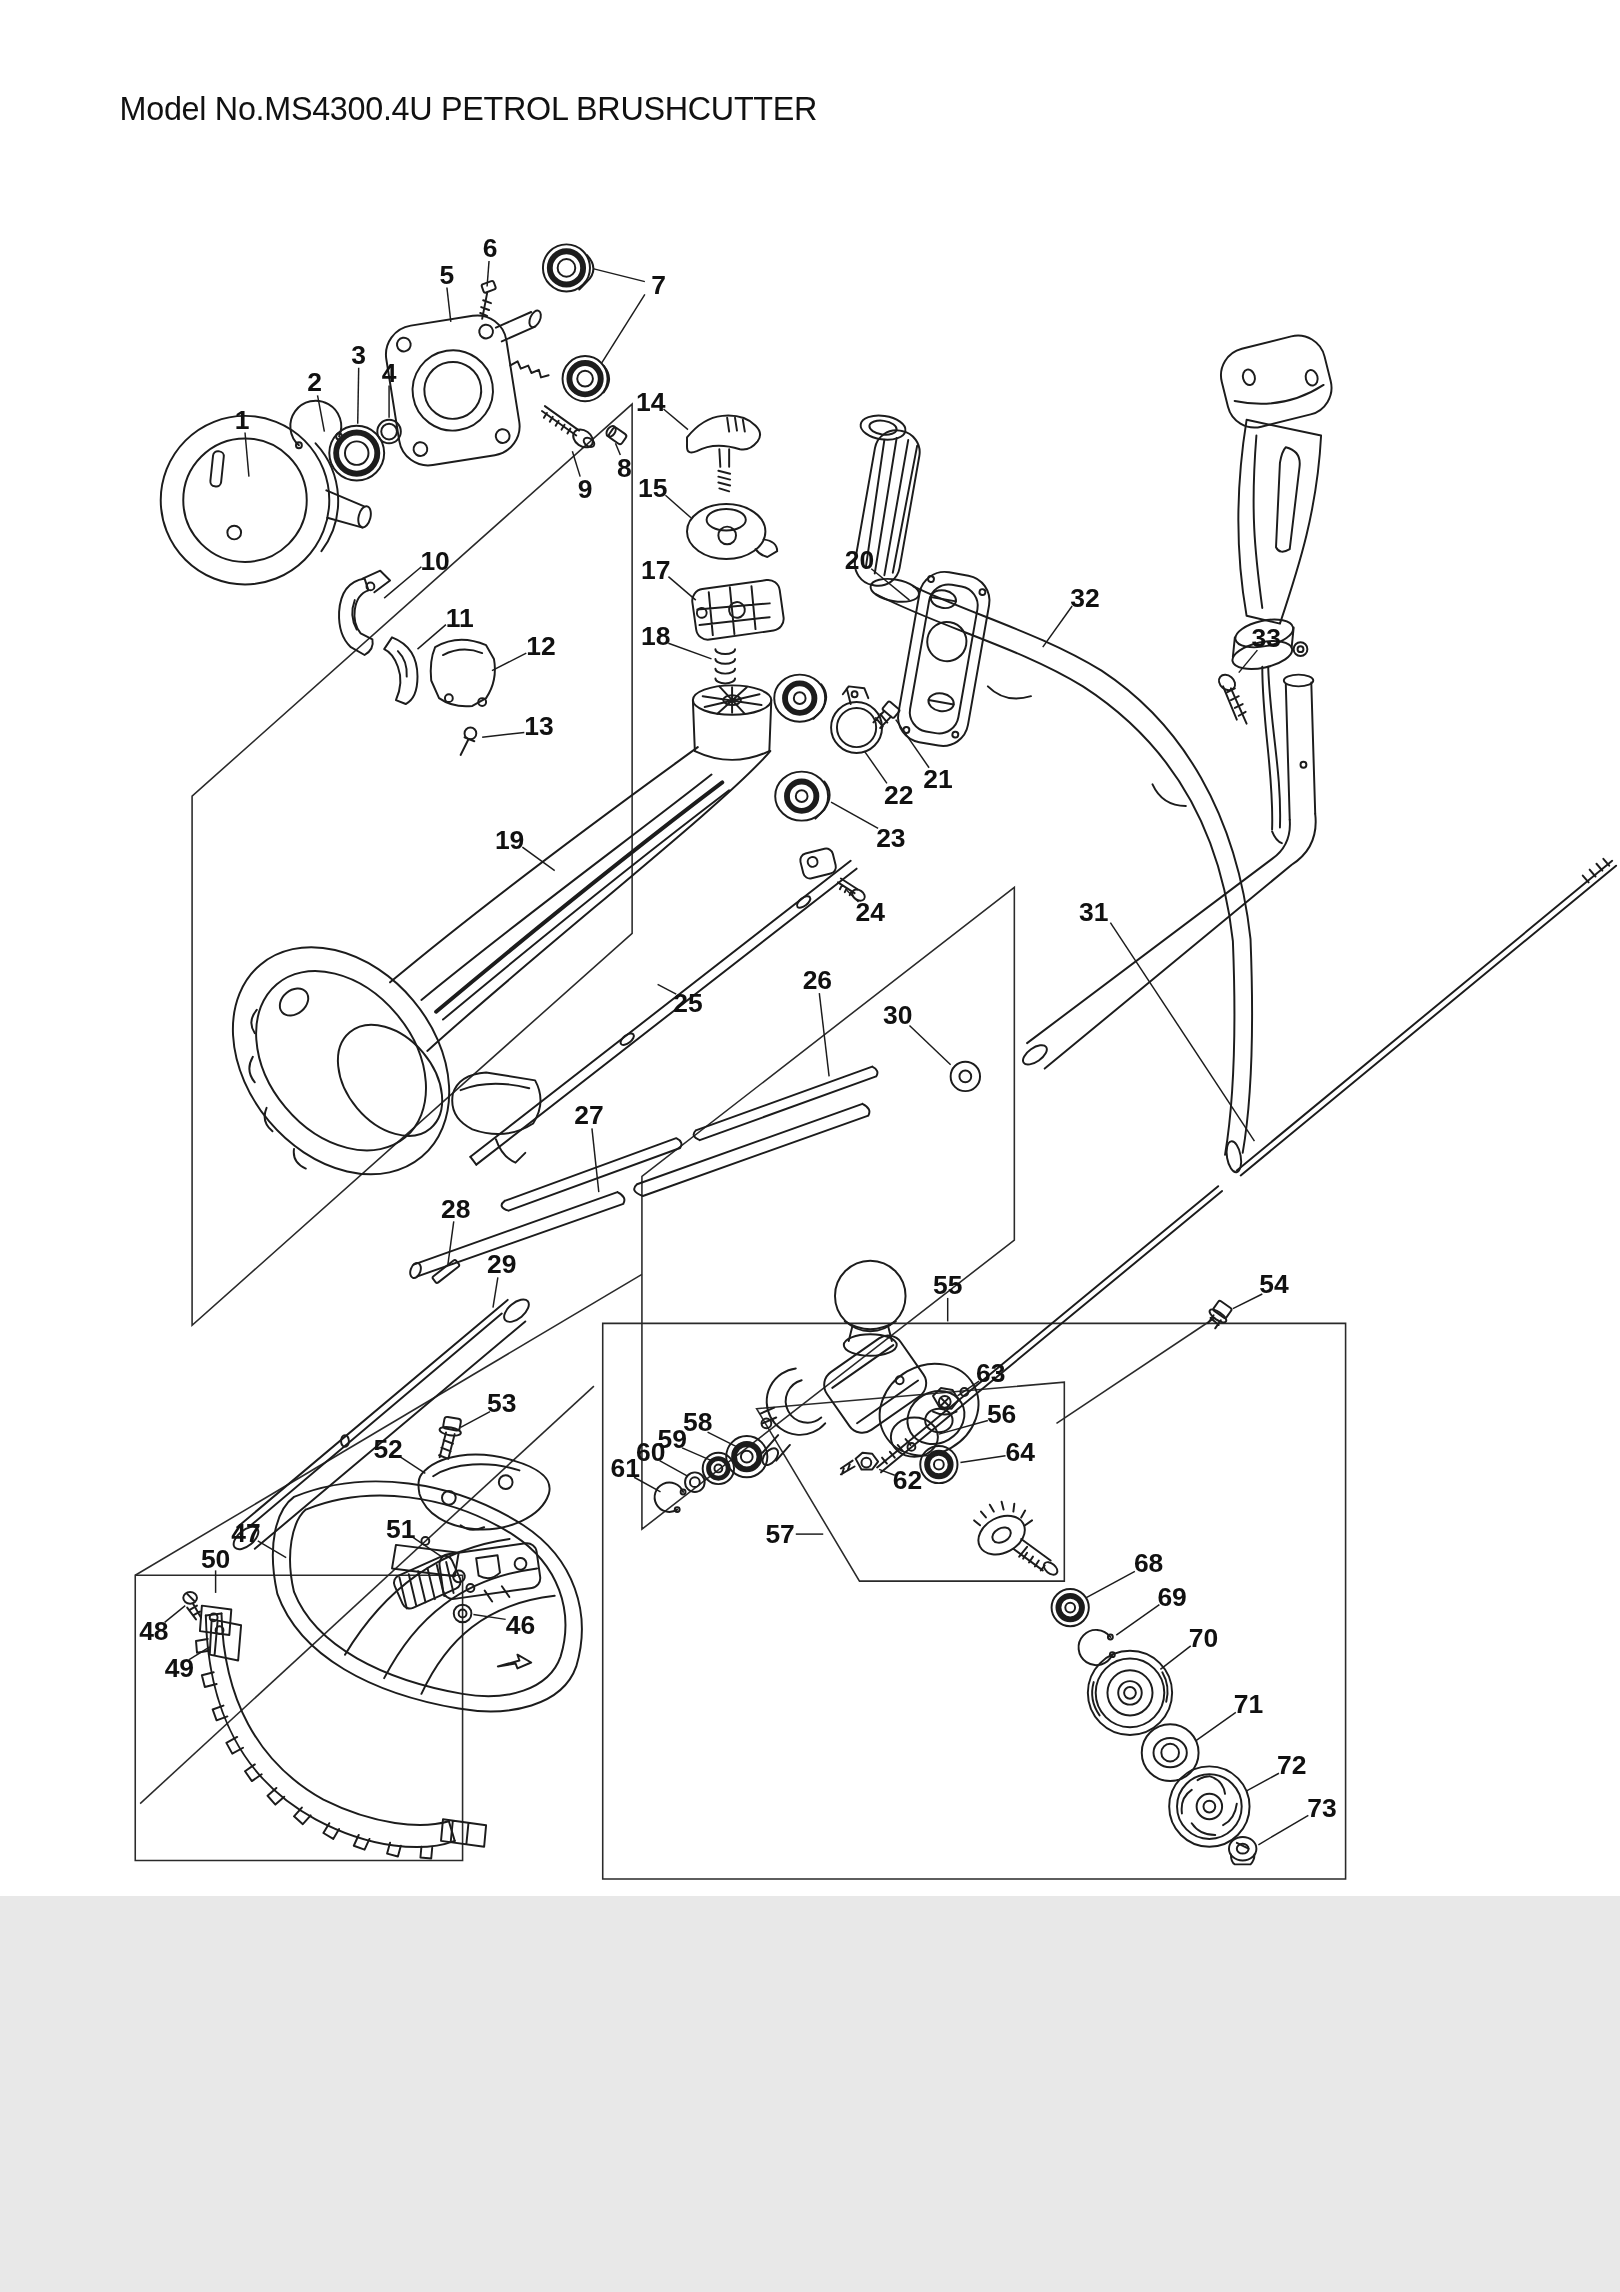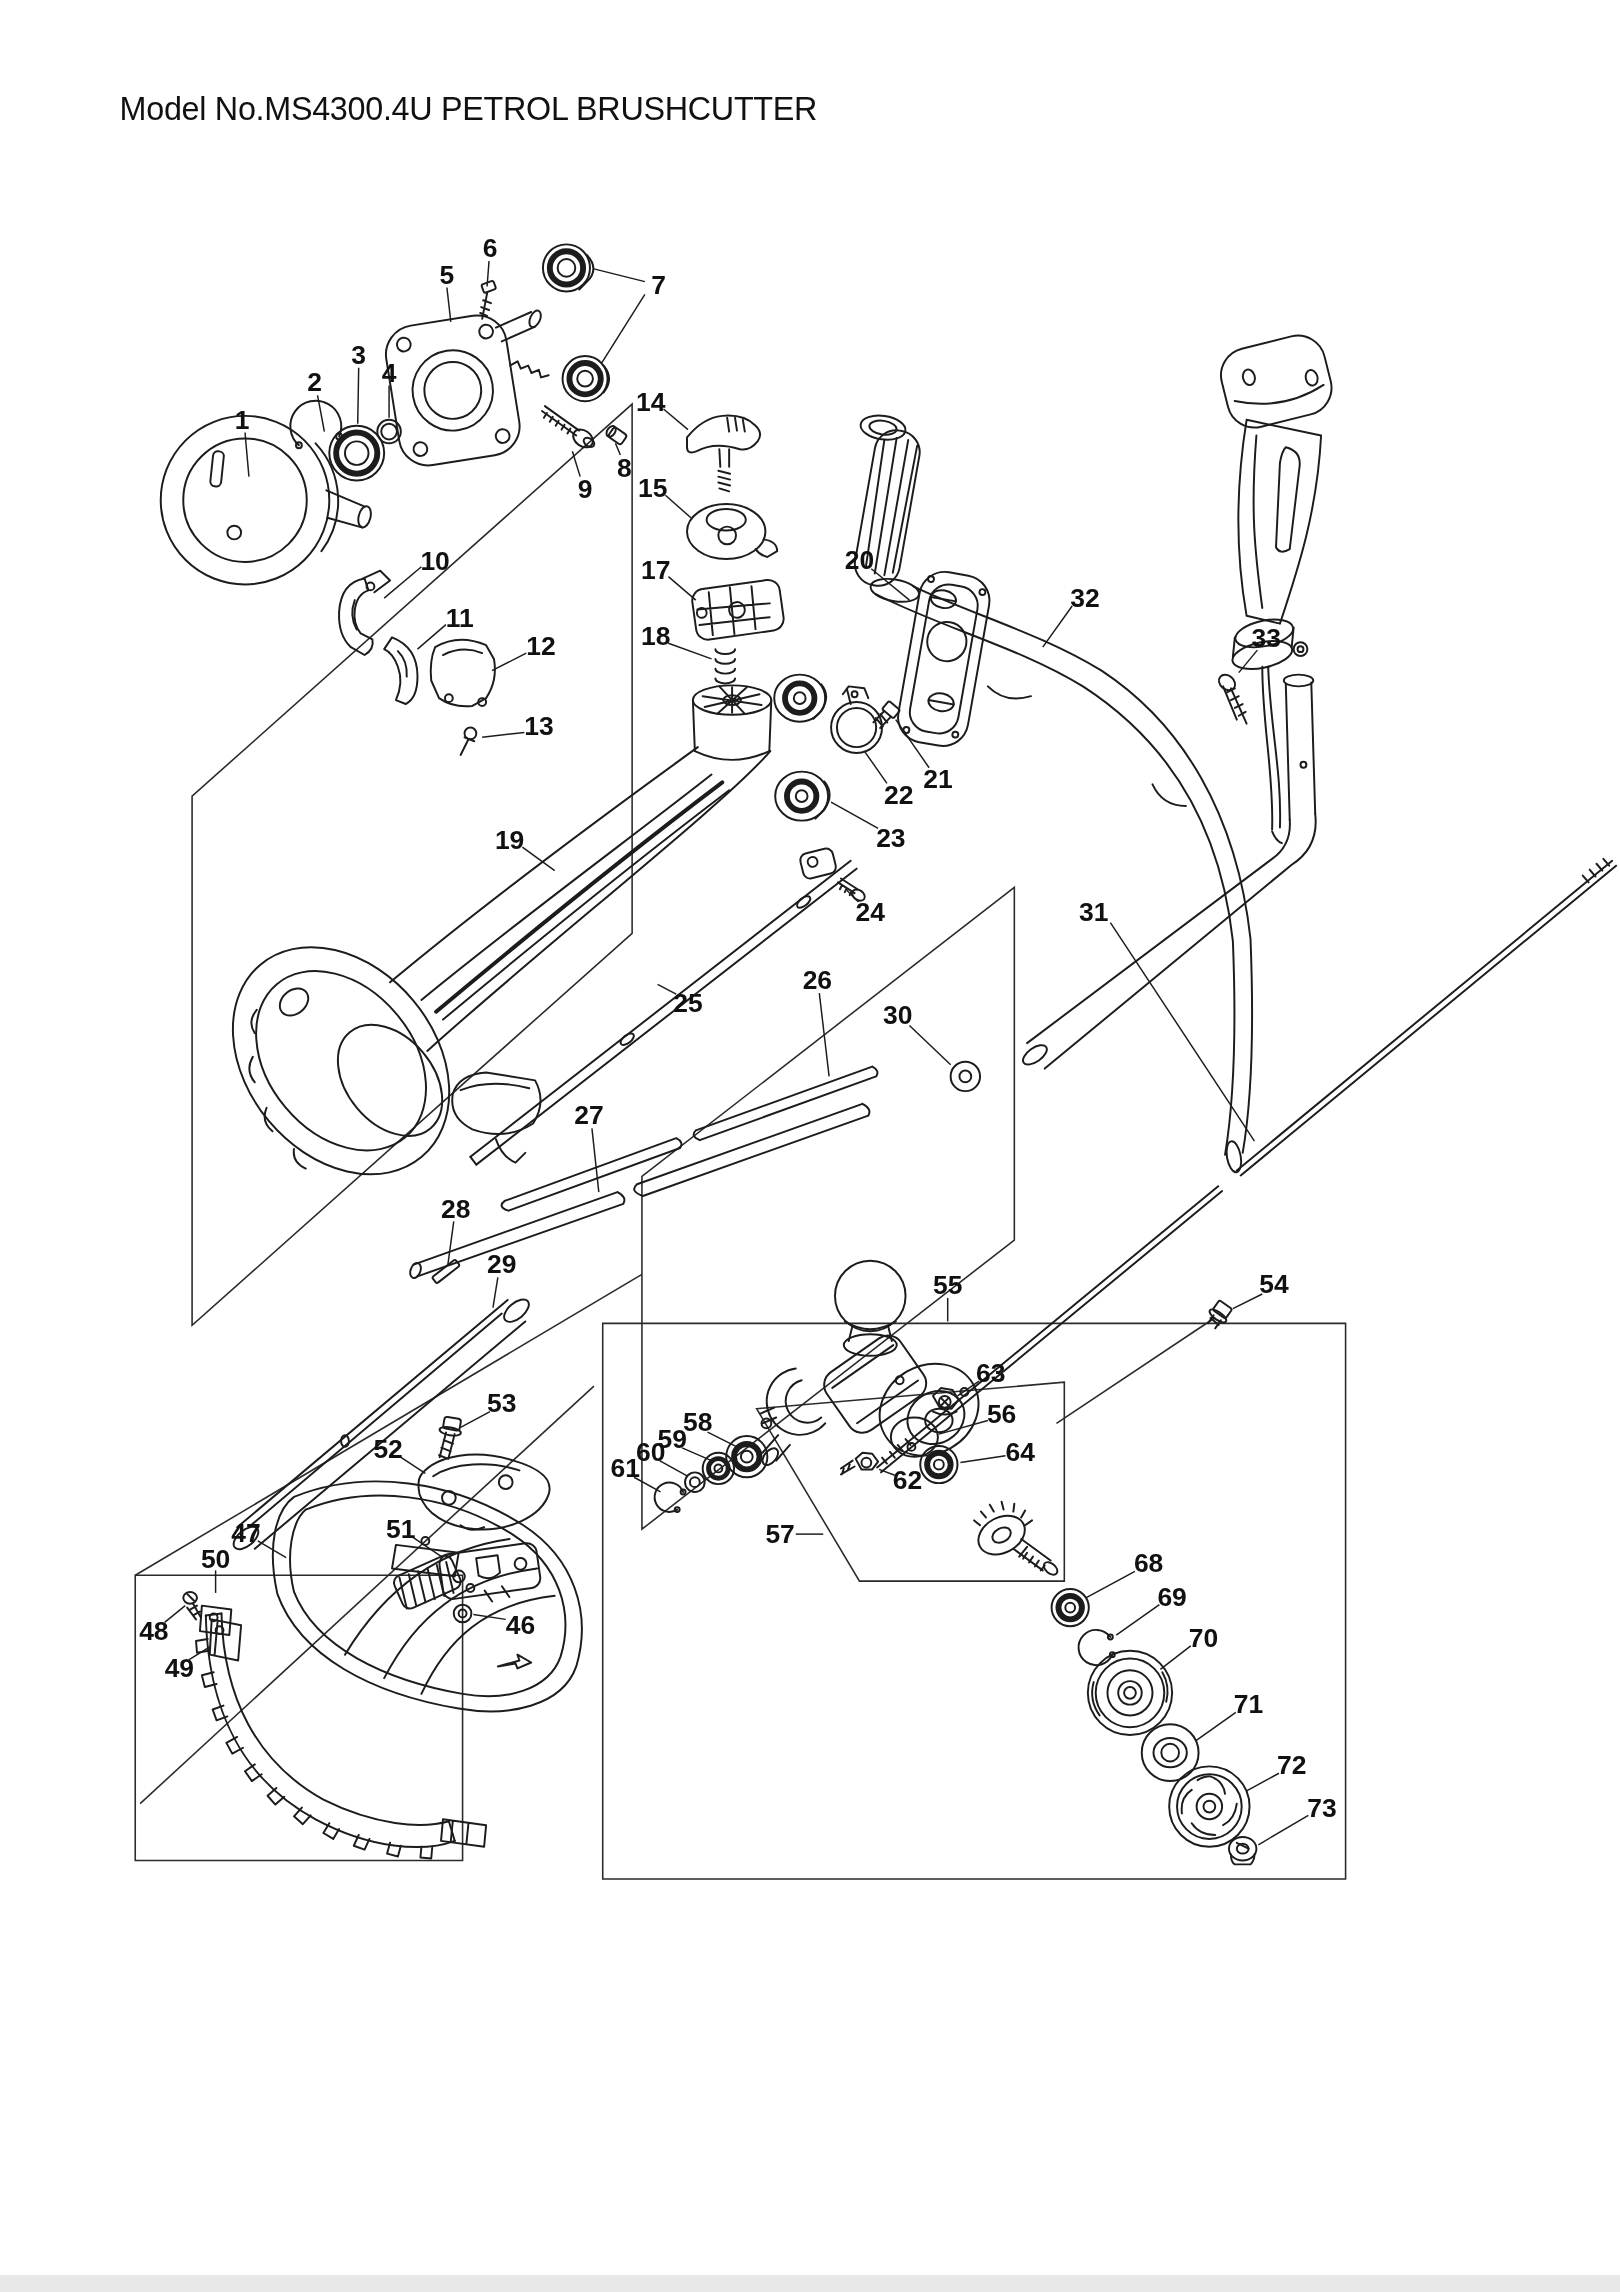--- a/index.html
+++ b/index.html
@@ -1,17 +1,17 @@
 <!DOCTYPE html>
 <html><head>
 <meta charset="utf-8">
 <style>
   html,body{margin:0;padding:0;background:#e8e8e8;}
   .page{
-    width:1620px;height:2275px;background:#ffffff;margin:0 auto;position:relative;
+    width:1620px;height:1896px;background:#ffffff;margin:0 auto;position:relative;
     font-family:"Liberation Sans", sans-serif;
   }
   svg{display:block;width:1620px;height:2293px;}
   .art{stroke:#1c1c1c;fill:none;stroke-width:2;stroke-linecap:round;stroke-linejoin:round;}
   .thick{stroke-width:6;}
   .boxline{stroke:#2a2a2a;fill:none;stroke-width:1.6;}
   .leader{stroke:#1c1c1c;fill:none;stroke-width:1.5;}
   .plabel{font-family:"Liberation Sans",sans-serif;font-size:27px;font-weight:700;fill:#111;}
   .title{font-family:"Liberation Sans",sans-serif;font-size:33px;font-weight:400;fill:#111;letter-spacing:-0.3px;}
 </style>

